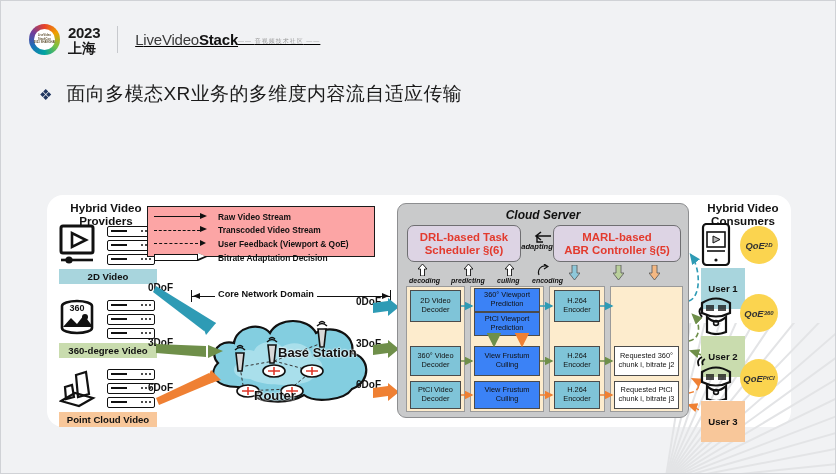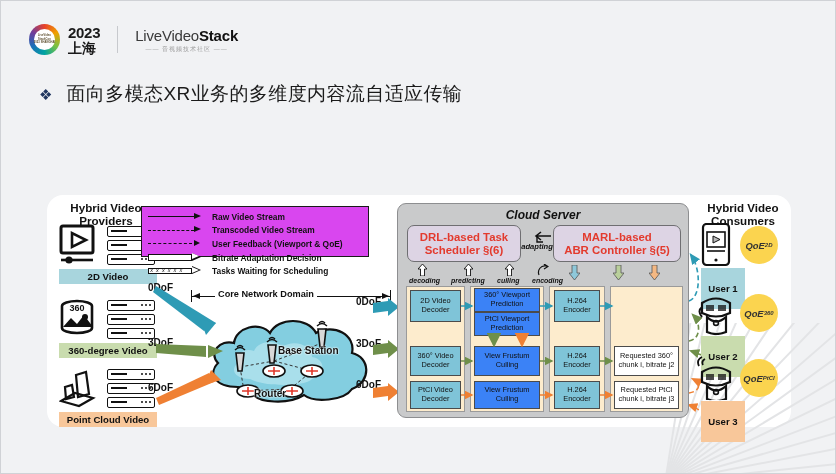--- a/index.html
+++ b/index.html
@@ -38,21 +38,21 @@
     display: flex; flex-direction: column; justify-content: center; align-items: center;
   }
   .logo-ring-inner span {
     font-size: 2.6px; line-height: 3.4px; letter-spacing: .1px;
     color: #5a4a2a; font-weight: 700; white-space: nowrap;
   }
   .logo-year { display: flex; flex-direction: column; line-height: 1; }
   .logo-year .y { font-size: 15px; font-weight: 700; color: #1a1a1a; letter-spacing: -0.3px; }
   .logo-year .c { font-size: 14px; font-weight: 700; color: #1a1a1a; margin-top: 1px; }
   .logo-div { width: 1px; height: 27px; background: #c7c9cd; margin: 0 9px; }
-  .logo-lvs { display: flex; flex-direction: column; align-items: center; line-height: 1; }
+  .logo-lvs { display: flex; flex-direction: row; align-items: center; line-height: 1; text-decoration: underline; }
   .logo-lvs .t1 { font-size: 15px; color: #3a3a3a; letter-spacing: -0.2px; white-space: nowrap; }
   .logo-lvs .t1 b { color: #111; }
   .logo-lvs .t2 {
     font-size: 6px; color: #9a9a9a; margin-top: 3px; white-space: nowrap;
     letter-spacing: 1px;
   }
 
   
   .title-row {
     position: absolute; left: 38px; top: 80px;
@@ -119,22 +119,22 @@
   .prov-label {
     margin-top: 2px; text-align: center; font-size: 9.6px; font-weight: 700;
     color: #111; padding: 2px 0; white-space: nowrap;
   }
   .lbl-2d  { background: #a8d5dd; }
   .lbl-360 { background: #c9dcae; }
   .lbl-pc  { background: #f8c79a; }
 
   
   .legend {
-    position: absolute; left: 140px; top: 205px; width: 228px; height: 51px;
-    border: 1.4px solid #1a1a1a; background: #d946ef;
+    position: absolute; left: 146px; top: 205px; width: 228px; height: 51px;
+    border: 1.4px solid #1a1a1a; background: #fca5a5;
     padding: 3px 4px 0 6px;
   }
   .leg-row { display: flex; align-items: center; height: 13.6px; gap: 6px; }
   .leg-art { width: 58px; height: 10px; position: relative; flex: 0 0 58px; }
   .leg-txt { font-size: 8.4px; font-weight: 700; color: #111; white-space: nowrap; }
   .ln { position: absolute; left: 0; top: 4.2px; height: 1.5px; background: #111; width: 46px; }
   .ln.dash { background: none; border-top: 1.6px dashed #111; height: 0; }
   .ln.dashdot { background: none; border-top: 1.6px dashed #111; height: 0; width: 44px; }
   .ah {
     position: absolute; top: 1px; left: 46px;
@@ -178,21 +178,21 @@
     position: absolute; top: 3.6px; width: 0; height: 0;
     border-top: 3.4px solid transparent; border-bottom: 3.4px solid transparent;
   }
 
   
   .cloud {
     position: absolute; left: 203px; top: 308px; width: 172px; height: 104px;
   }
   .cloud svg { position: absolute; left: 0; top: 0; }
   .cloud .c-lbl {
-    position: absolute; font-size: 10px; font-weight: 700; color: #111;
+    position: absolute; font-size: 13px; font-weight: 700; color: #111;
     text-shadow: 0 0 2px #fff, 0 0 2px #fff; white-space: nowrap;
   }
   #lbl-bs { left: 74px; top: 36px; }
   #lbl-rt { left: 50px; top: 79px; text-align: right; }
 
   
   .dof {
     position: absolute; font-size: 10px; font-weight: 700; color: #111; white-space: nowrap;
   }
   #dof-l0 { left: 147px; top: 281px; }
@@ -488,28 +488,20 @@
           <i class="ah thin"></i>
         </span>
       <span class="leg-txt">User Feedback (Viewport &amp; QoE)</span>
     </div>
     <div class="leg-row">
       <span class="leg-art">
           <i class="hollow"></i>
           <i class="hollow-tip"></i>
         </span>
       <span class="leg-txt">Bitrate Adaptation Decision</span>
-    </div>
-    <div class="leg-row">
-      <span class="leg-art">
-          <i class="hollow"></i>
-          <i class="xx">xxxxxx</i>
-          <i class="hollow-tip"></i>
-        </span>
-      <span class="leg-txt">Tasks Waiting for Scheduling</span>
     </div>
   </div>
 
   <div class="core-bracket">
     <div class="cb-line"></div>
     <div class="cb-end" style="left:0"></div>
     <div class="cb-end" style="right:0"></div>
     <div class="cb-ar" style="left:2px;border-right:7px solid #111"></div>
     <div class="cb-ar" style="right:2px;border-left:7px solid #111"></div>
     <div class="cb-txt">Core Network Domain</div>

